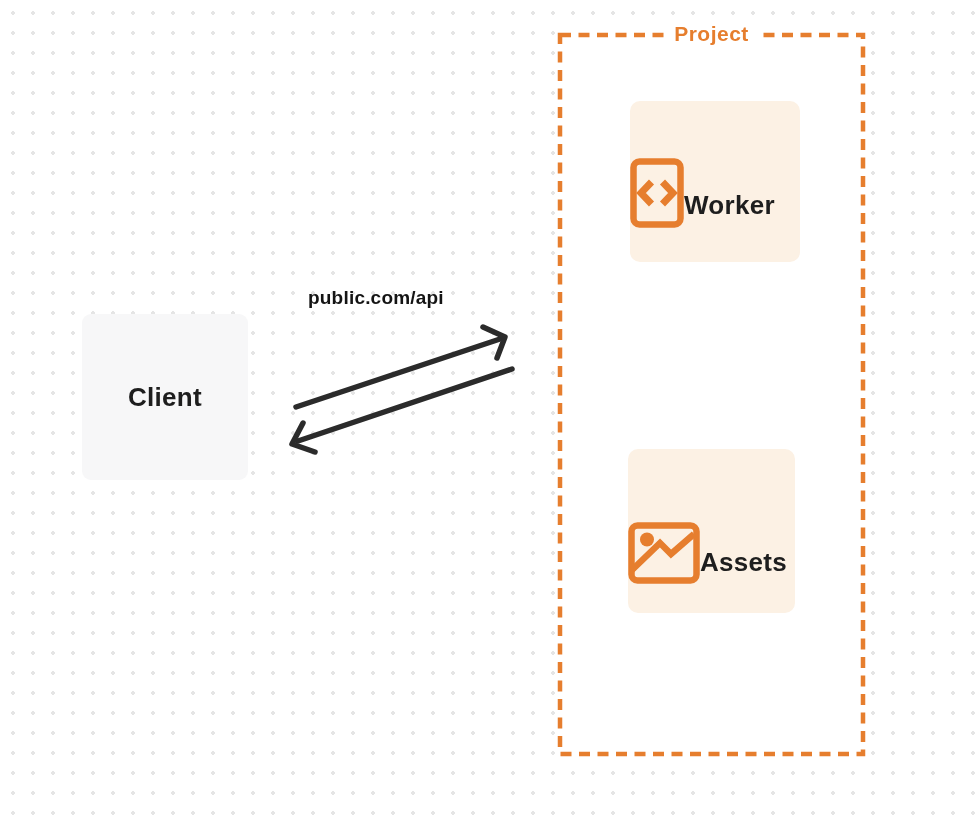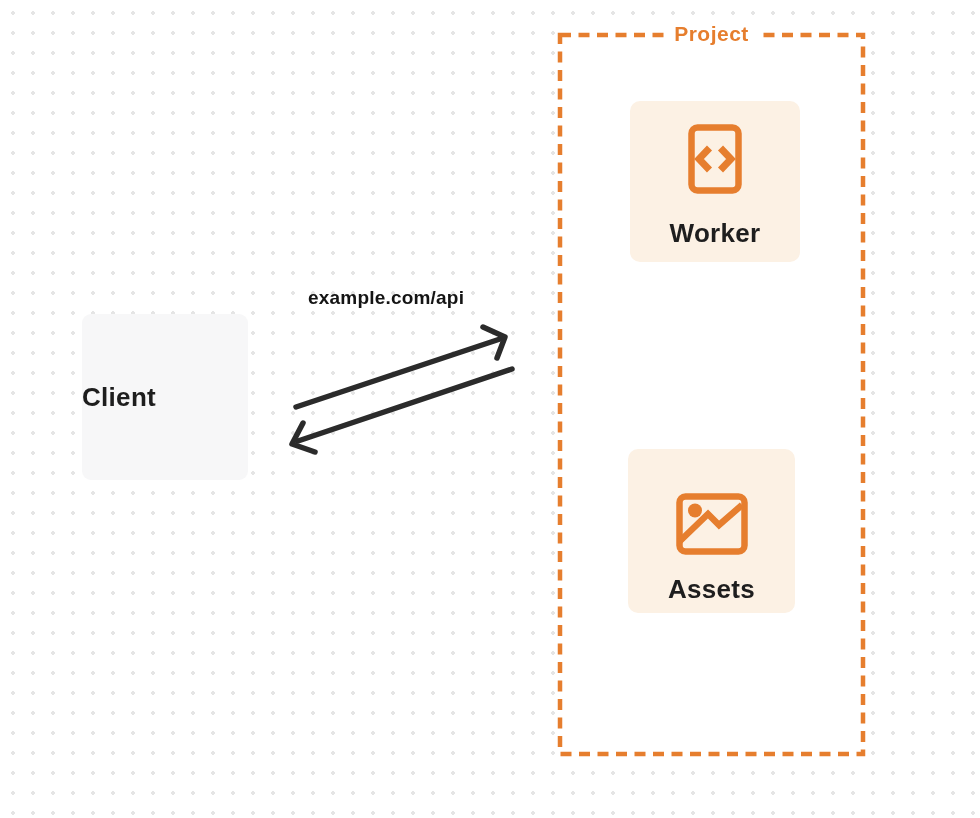--- a/index.html
+++ b/index.html
@@ -11,40 +11,40 @@
     font-family:"Liberation Sans", sans-serif;
   }
   .project-bg { position:absolute; left:556px; top:31px; width:311px; height:727px; background:#ffffff; }
   svg.overlay { position:absolute; left:0; top:0; width:980px; height:818px; }
   .project-border { fill:none; stroke:var(--orange,#E67E2E); stroke-width:4.5; stroke-dasharray:11 7.5; }
   .arrow { fill:none; stroke:var(--arrow,#2B2B2B); stroke-width:5.5; stroke-linecap:round; stroke-linejoin:round; }
 
   .client-box {
     position:absolute; left:82px; top:314px; width:166px; height:166px;
     background:var(--client_bg,#F7F7F8); border-radius:9px;
-    display:flex; align-items:center; justify-content:flex-start;
+    display:flex; align-items:center; justify-content:center;
   }
   .big-label { font-size:26px; font-weight:bold; color:var(--ink,#1E1E1E); letter-spacing:.3px; }
 
   .url-label {
     position:absolute; left:308px; top:287px;
     font-size:19px; font-weight:bold; color:#141414; letter-spacing:.2px;
   }
 
   .project-content { position:absolute; left:558px; top:33px; width:307px; height:723px; }
   .project-label {
     position:absolute; top:-11px; left:50%; transform:translateX(-50%);
     background:#ffffff; padding:0 9px; white-space:nowrap;
     font-size:21px; font-weight:bold; color:var(--orange,#E67E2E); letter-spacing:.5px;
   }
 
   .node {
     position:absolute; box-sizing:border-box;
     background:var(--node_bg,#FCF1E4); border-radius:10px;
-    display:flex; flex-direction:column; align-items:center;
+    display:flex; flex-direction:row; align-items:center;
   }
   .node.worker { left:72px; top:68px;  width:170px; height:161px; padding-top:23px; }
   .node.assets { left:70px; top:416px; width:167px; height:164px; padding-top:44px; }
   .node.worker .big-label { margin-top:24px; }
   .node.assets .big-label { margin-top:19px; }
 
   .icon-stroke { fill:none; stroke:var(--orange,#E67E2E); stroke-width:6.5; }
   .chev { stroke-width:7; stroke-linejoin:miter; stroke-linecap:butt; }
   .mountain { stroke-linejoin:miter; stroke-linecap:butt; }
   .icon-fill { fill:var(--orange,#E67E2E); }
@@ -71,21 +71,21 @@
     <g>
       <path class="arrow" d="M512 369 L298 441"></path>
       <polyline class="arrow" points="303,423 292,444 315,452"></polyline>
     </g>
   </svg>
 
   <div class="client-box">
     <span class="big-label">Client</span>
   </div>
 
-  <div class="url-label">example.com/api</div>
+  <div class="url-label">public.com/api</div>
 
   <div class="project-content">
 
     <div class="project-label">Project</div>
 
     <div class="node worker">
       <svg width="54" height="70" viewBox="0 0 54 70">
         <rect class="icon-stroke" x="3.5" y="3.5" width="47" height="63" rx="6"></rect>
         <polyline class="icon-stroke chev" points="21.5,24 11,35 21.5,46"></polyline>
         <polyline class="icon-stroke chev" points="32.5,24 43,35 32.5,46"></polyline>

